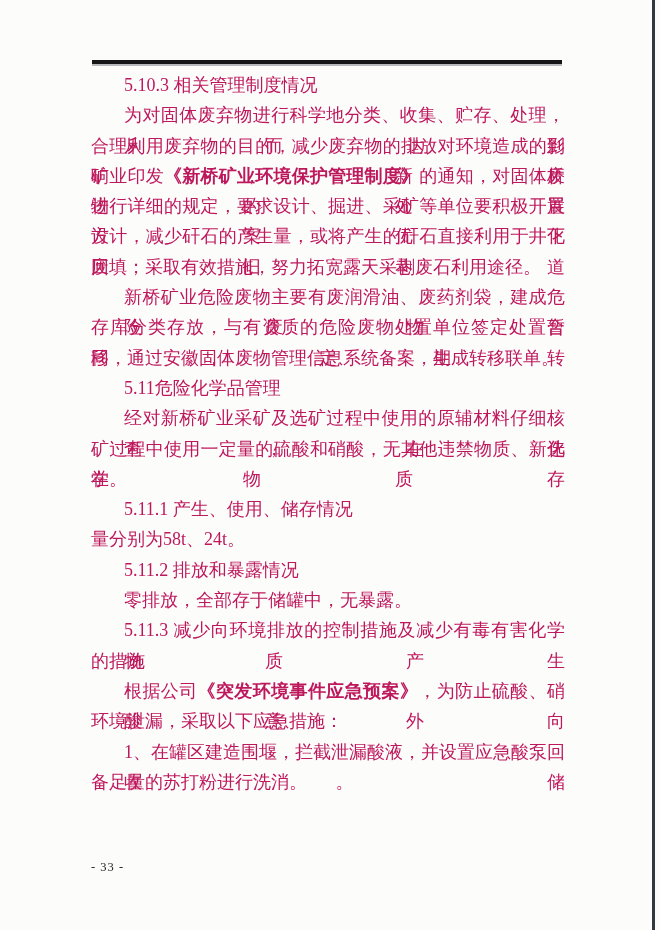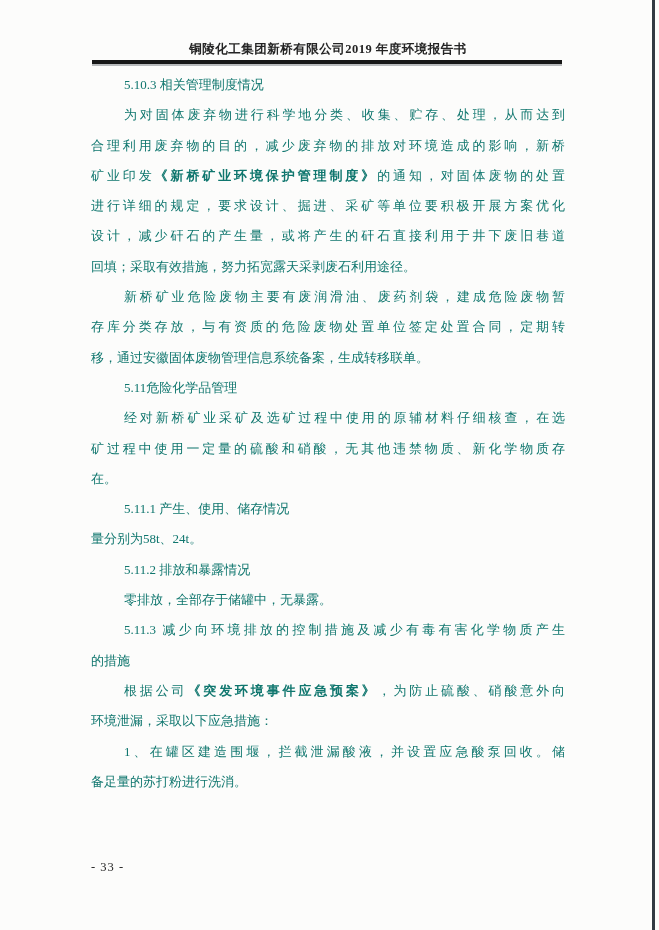--- a/index.html
+++ b/index.html
@@ -45,23 +45,23 @@
     width: 470px;
     height: 4px;
     background: #161616;
     box-shadow: 0 2px 0 rgba(125, 130, 135, 0.55);
   }
   .doc-body {
     position: absolute;
     top: 70px;
     left: 91px;
     width: 474px;
-    font-size: 13px;
+    font-size: 18px;
     line-height: 30.3px;
-    color: #0f766e;
+    color: #be185d;
   }
   .line {
     height: 30.3px;
     text-align: left;
   }
   .line.fill {
     text-align: justify;
     text-align-last: justify;
   }
   .line.indent {
@@ -79,21 +79,20 @@
     font-size: 12.5px;
     color: #222222;
     letter-spacing: 1px;
   }
 </style>
 </head>
 <body>
 
 <div class="page">
 
-  <div class="header-title">铜陵化工集团新桥有限公司2019 年度环境报告书</div>
 
   <div class="header-rule"></div>
 
   <div class="doc-body">
       <div class="line indent"><span>5.10.3  相关管理制度情况</span></div>
       <div class="line indent fill"><span>为对固体废弃物进行科学地分类、收集、贮存、处理，从而达到</span></div>
       <div class="line fill"><span>合理利用废弃物的目的，减少废弃物的排放对环境造成的影响，新桥</span></div>
       <div class="line fill"><span>矿业印发</span><span class="b">《新桥矿业环境保护管理制度》</span><span>的通知，对固体废物的处置</span></div>
       <div class="line fill"><span>进行详细的规定，要求设计、掘进、采矿等单位要积极开展方案优化</span></div>
       <div class="line fill"><span>设计，减少矸石的产生量，或将产生的矸石直接利用于井下废旧巷道</span></div>

